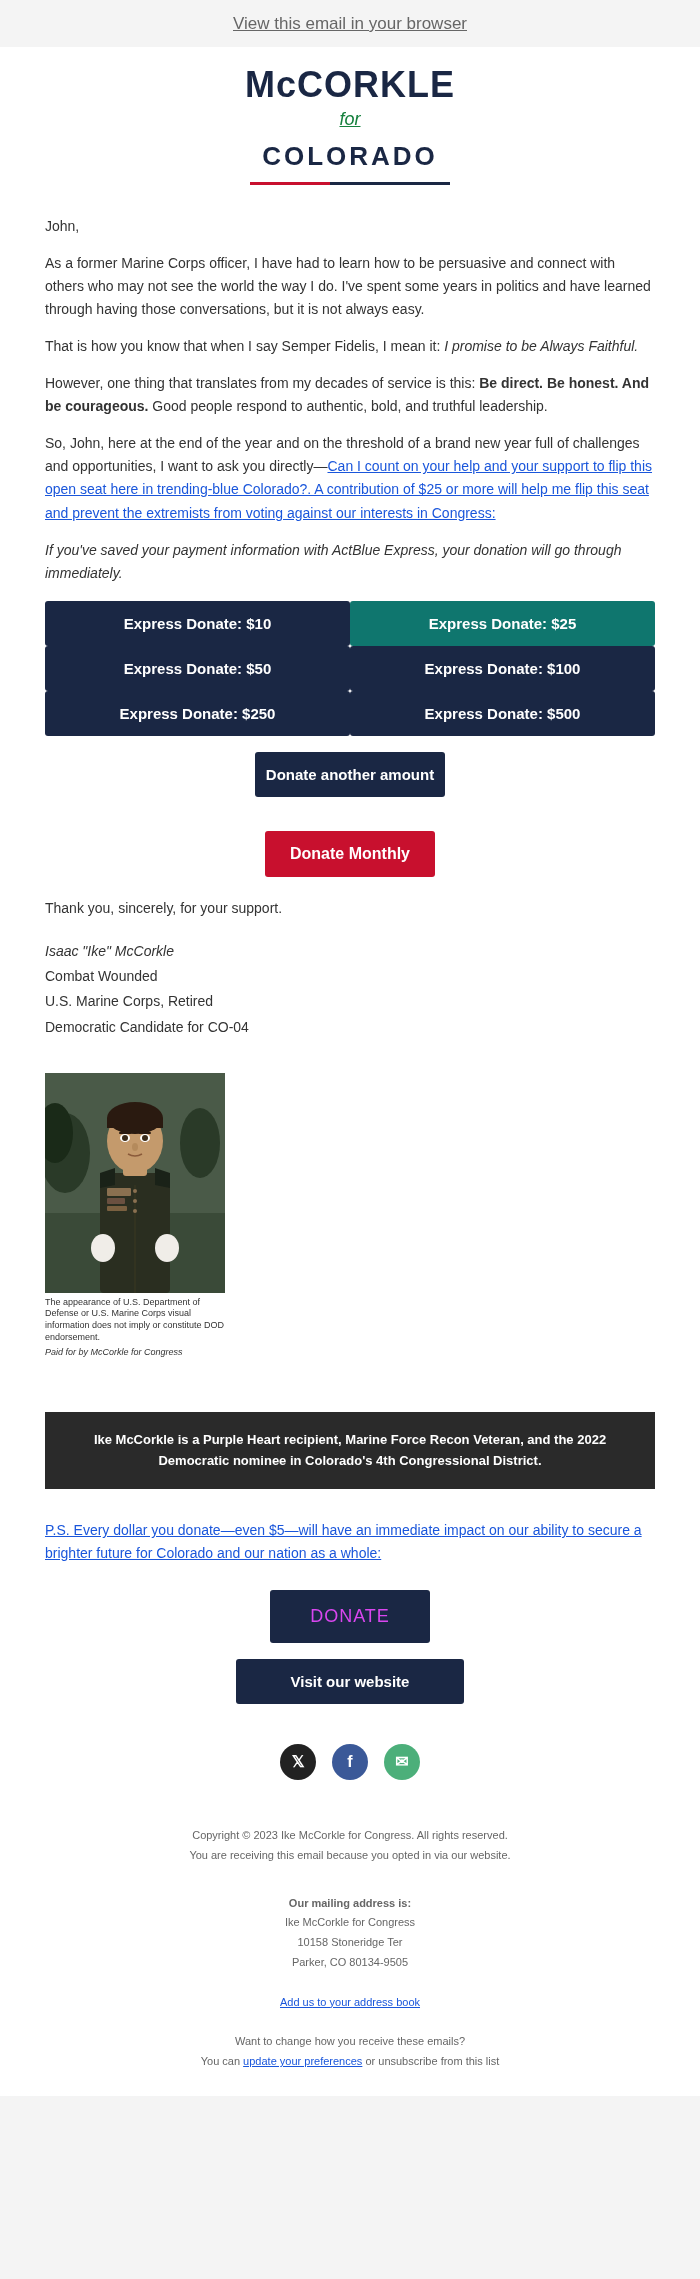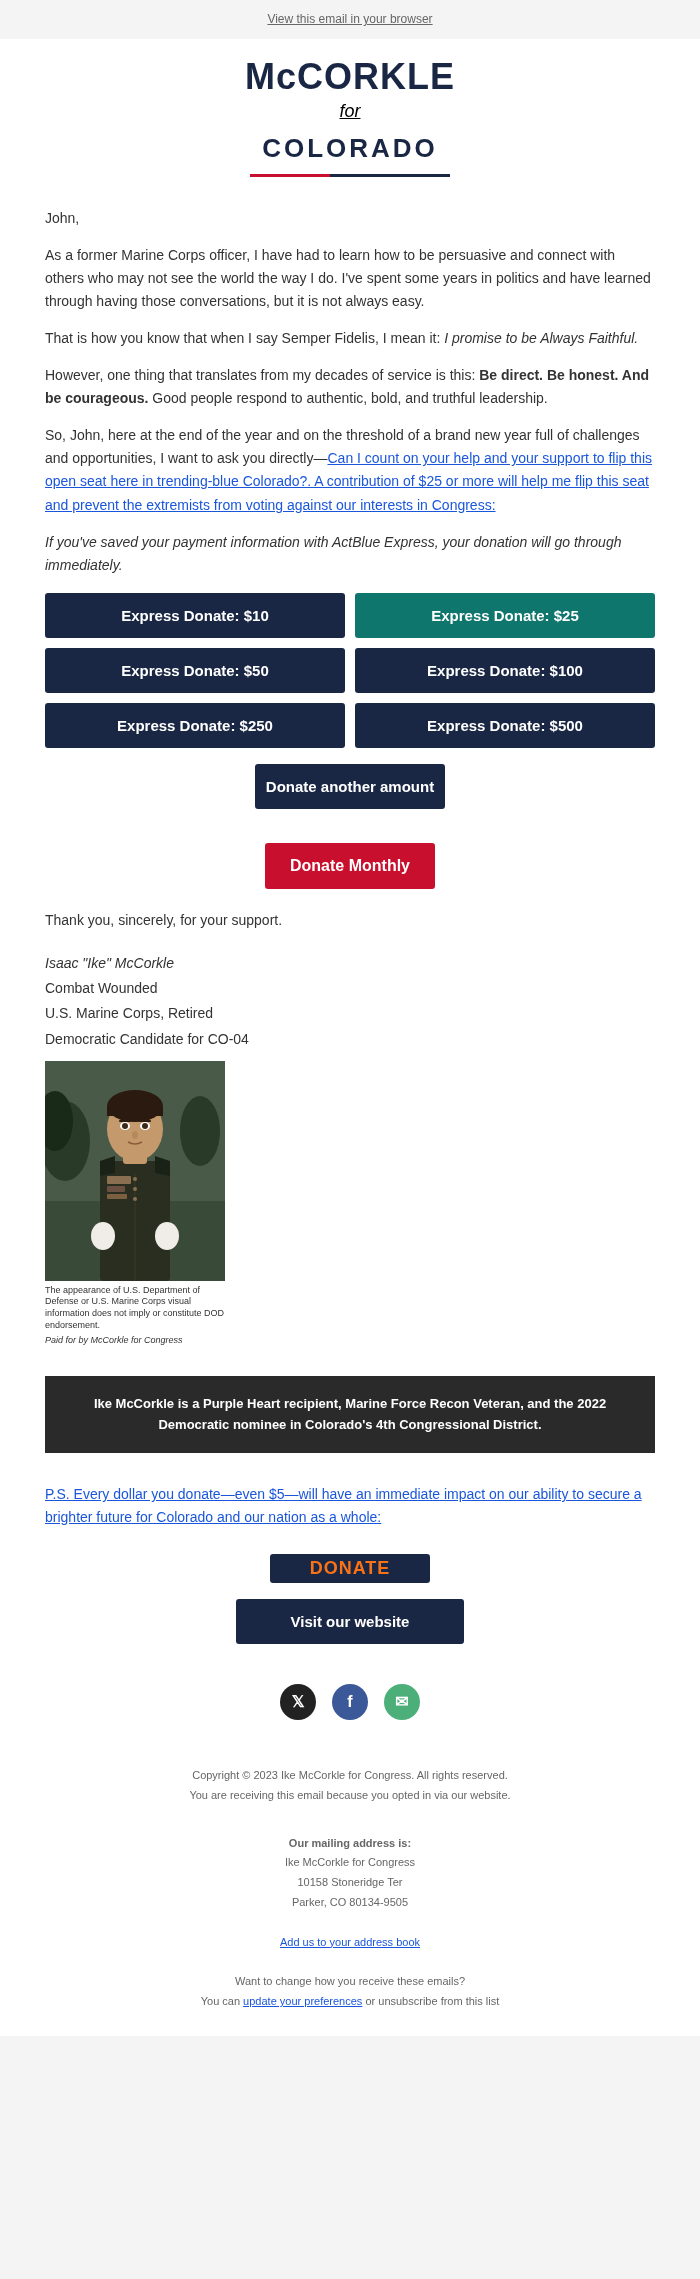--- a/index.html
+++ b/index.html
@@ -12,21 +12,21 @@
     }
     .email-wrapper {
       max-width: 700px;
       margin: 0 auto;
       background: #ffffff;
     }
     .top-bar {
       text-align: center;
       padding: 10px;
       background: #f4f4f4;
-      font-size: 12px;
+      font-size: 17px;
       color: #666;
     }
     .top-bar a {
       color: #666;
       text-decoration: underline;
     }
     .header {
       text-align: center;
       padding: 20px 40px 10px;
       background: #fff;
@@ -34,21 +34,21 @@
     .logo-text {
       font-size: 36px;
       font-weight: 900;
       color: #1a2744;
       letter-spacing: 1px;
       line-height: 1;
     }
     .logo-for {
       font-style: italic;
       font-size: 18px;
-      color: #000000;
+      color: #15803d;
       display: block;
       margin: 2px 0;
       text-decoration: underline;
     }
     .logo-colorado {
       font-size: 26px;
       font-weight: 900;
       color: #1a2744;
       letter-spacing: 3px;
       display: block;
@@ -75,21 +75,20 @@
     }
     .italic-note {
       font-style: italic;
       font-size: 13px;
       color: #333;
       margin-bottom: 16px;
     }
     .donate-grid {
       display: grid;
       grid-template-columns: 1fr 1fr;
-      gap: 10px;
       margin: 16px 0;
     }
     .btn-donate-express {
       display: block;
       width: 100%;
       padding: 14px 8px;
       font-size: 15px;
       font-weight: bold;
       color: #fff;
       background: #1a2744;
@@ -136,21 +135,21 @@
     .signature {
       margin-top: 20px;
     }
     .signature p {
       margin-bottom: 2px;
     }
     .sig-italic {
       font-style: italic;
     }
     .photo-container {
-      margin: 8px 0;
+      margin: 32px 0;
       position: relative;
       display: inline-block;
     }
     .photo-caption {
       font-size: 9px;
       color: #333;
       margin-top: 4px;
       max-width: 180px;
       line-height: 1.3;
     }
@@ -184,24 +183,24 @@
     .ps-section a {
       color: #1a56db;
       text-decoration: underline;
       font-size: 14px;
       line-height: 1.6;
     }
     .btn-donate-big {
       display: block;
       width: 160px;
       margin: 16px auto;
-      padding: 4px 8px;
+      padding: 16px 8px;
       font-size: 18px;
-      font-weight: 700;
-      color: #f97316;
+      font-weight: 400;
+      color: #d946ef;
       background: #1a2744;
       border: none;
       cursor: pointer;
       text-align: center;
       border-radius: 3px;
       letter-spacing: 1px;
     }
     .btn-visit-website {
       display: block;
       width: 228px;

